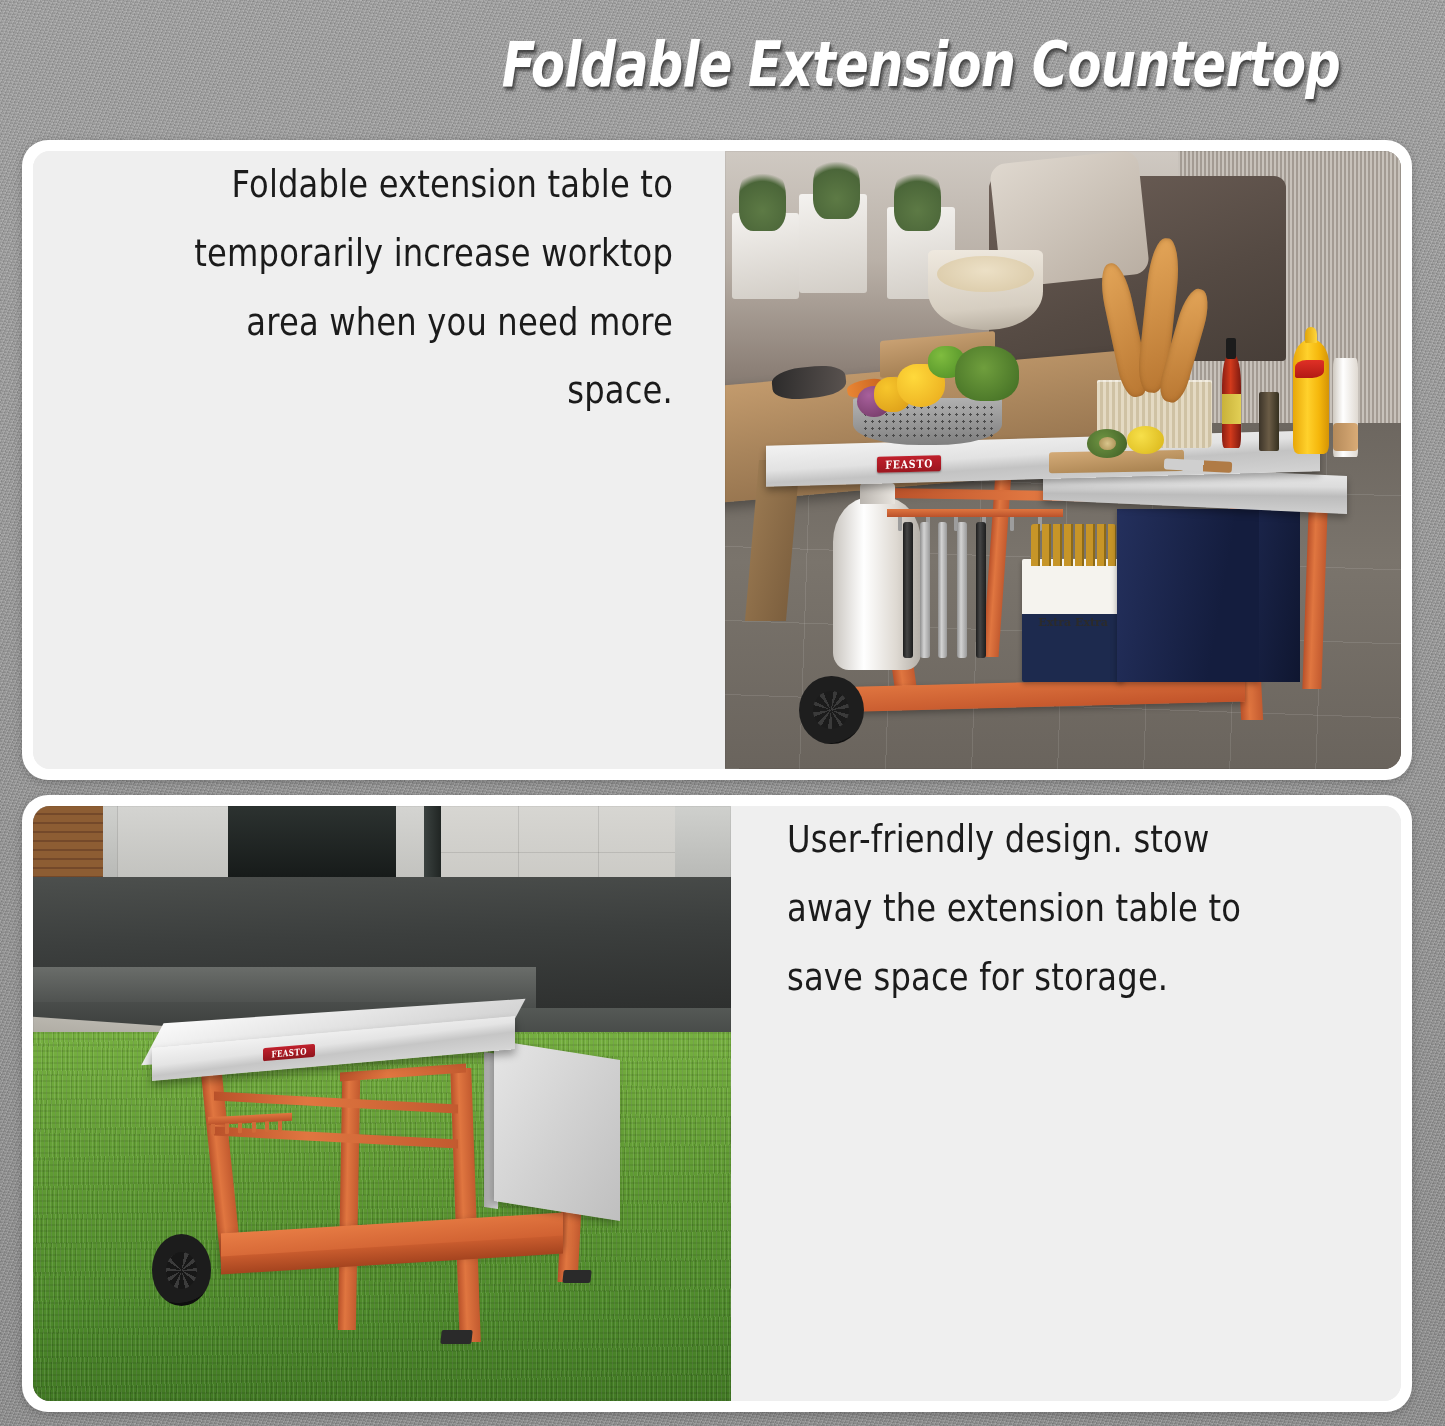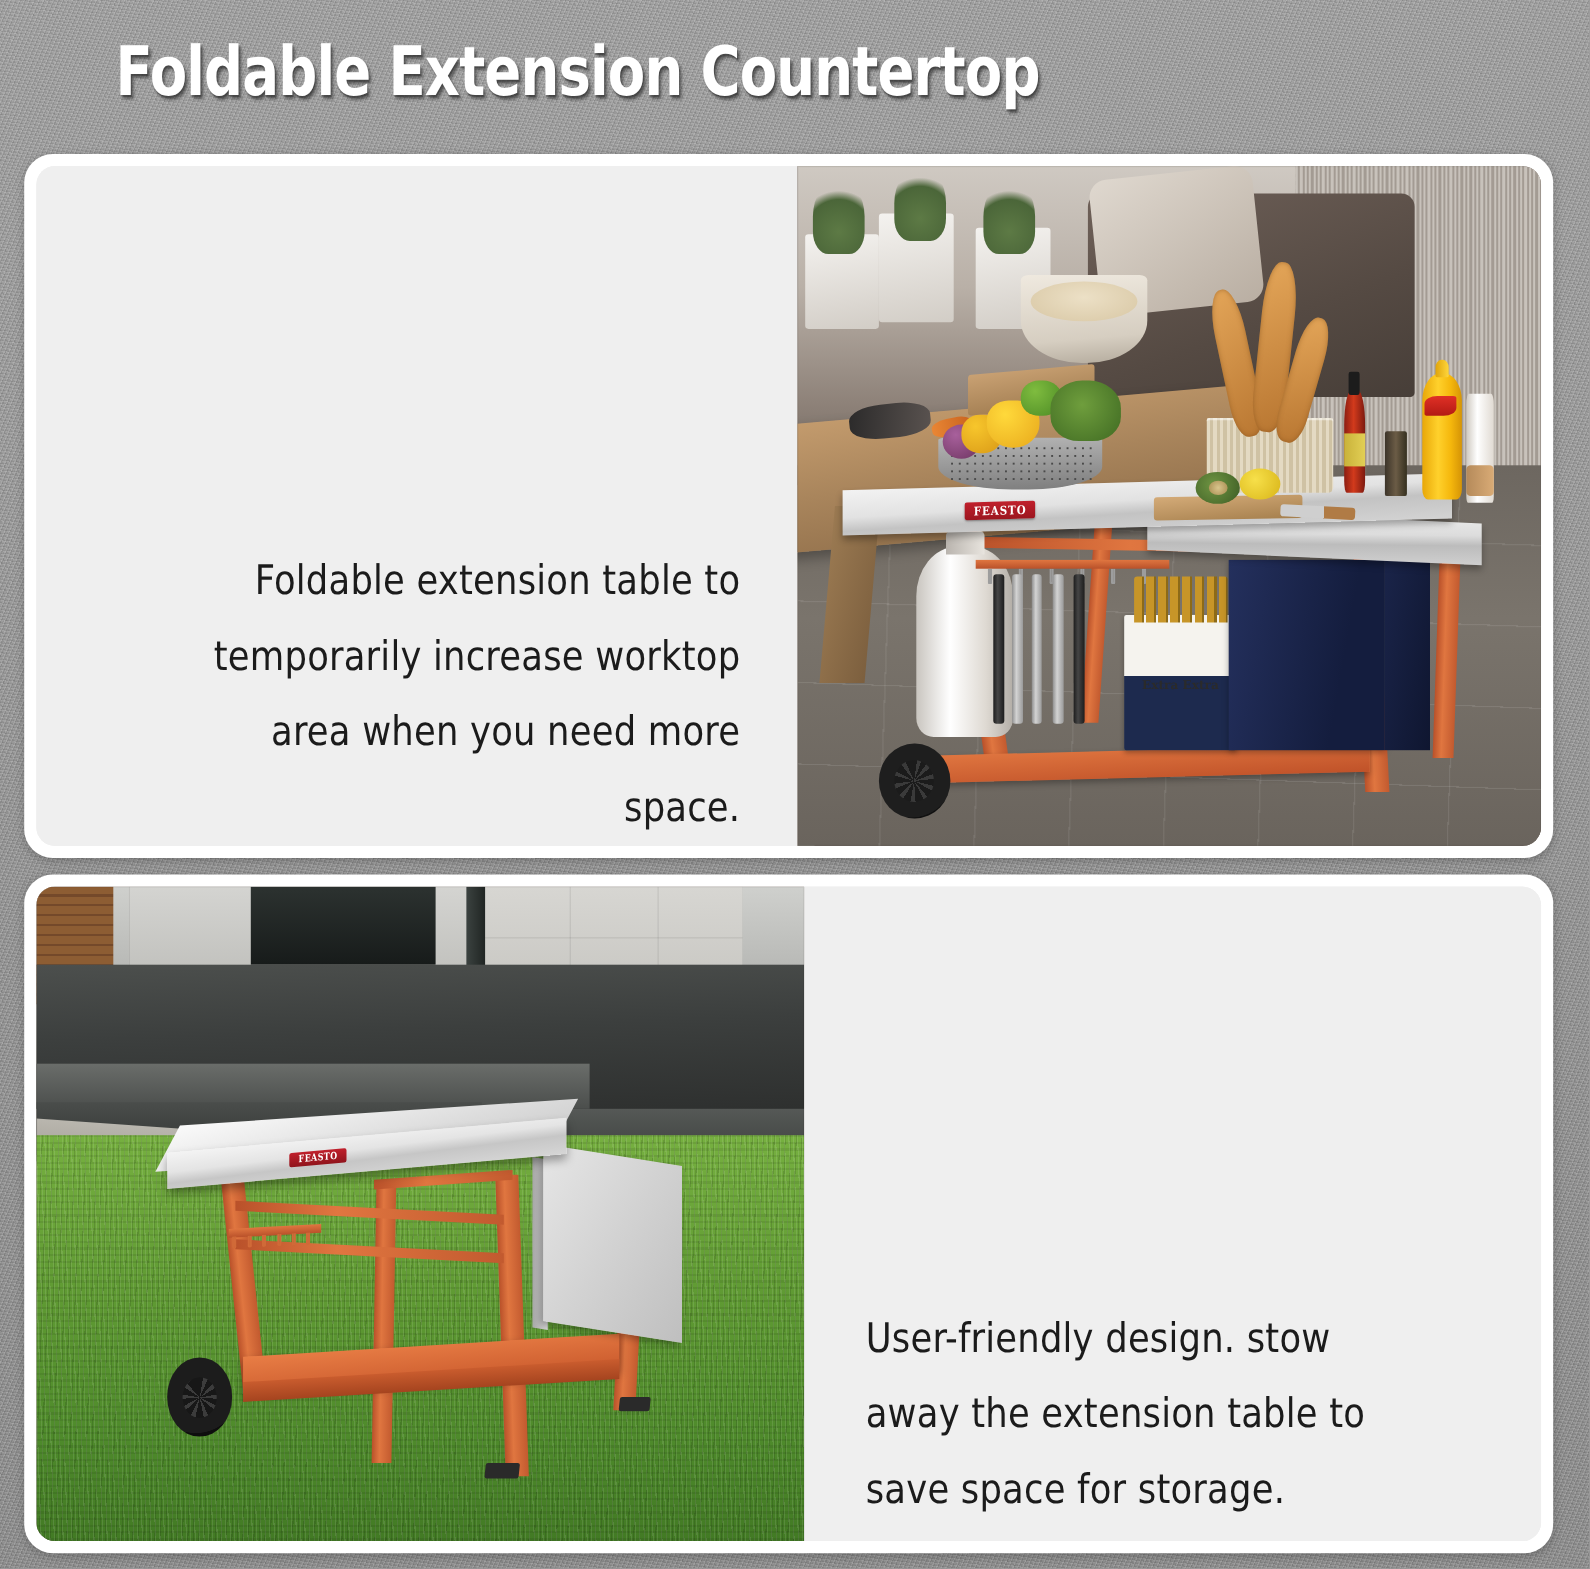--- a/index.html
+++ b/index.html
@@ -22,22 +22,23 @@
     background-image:
       repeating-linear-gradient(113deg, rgba(255,255,255,.11) 0 1px, rgba(0,0,0,.07) 1px 2px, transparent 2px 4px),
       repeating-linear-gradient(7deg, rgba(255,255,255,.09) 0 1px, rgba(0,0,0,.06) 1px 2px, transparent 2px 3px),
       repeating-linear-gradient(61deg, rgba(0,0,0,.05) 0 1px, transparent 1px 3px);
     opacity:.95;
   }
 
   
   #title-bar{
     position:absolute; left:0; top:0; width:1445px; height:128px;
-    display:flex; align-items:center; justify-content:flex-start;
+    display:flex; align-items:center; justify-content:flex-end;
     z-index:5;
+    font-style:italic;
   }
   #page-title{
     font-family:"DejaVu Sans", sans-serif;
     font-weight:bold;
     font-size:62px;
     letter-spacing:-1px;
     color:#ffffff;
     transform:scaleX(.80);
     transform-origin:center;
     white-space:nowrap;
@@ -61,21 +62,21 @@
     width:100%; height:100%;
     border-radius:17px;
     overflow:hidden;
     background:#efefef;
     display:flex;
   }
   #card-top{ left:22px; top:140px; width:1390px; height:640px; }
   #card-bottom{ left:22px; top:795px; width:1390px; height:617px; }
 
   .text-pane{
-    display:flex; align-items:flex-end;
+    display:flex; align-items:flex-start;
     background:#efefef;
     flex:0 0 auto;
   }
   .photo-pane{
     flex:1 1 auto; position:relative; overflow:hidden;
     background:#6f6258;
   }
 
   .feature-text{
     font-family:"DejaVu Sans", sans-serif;

